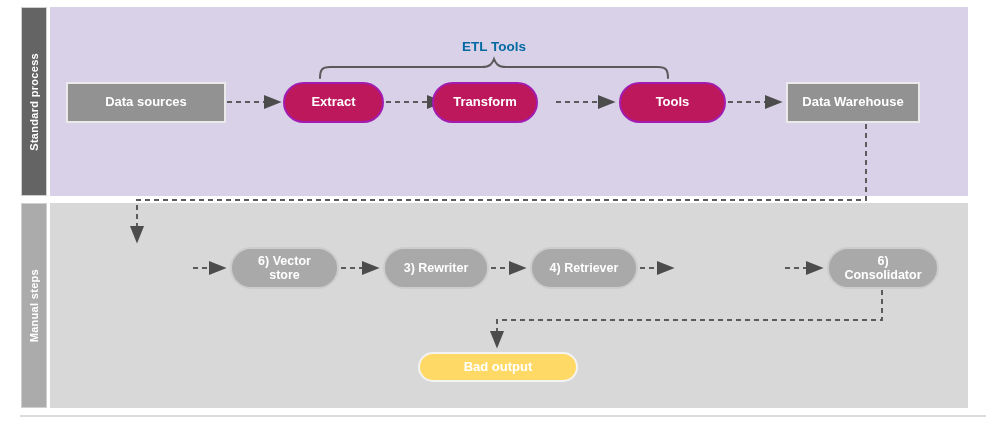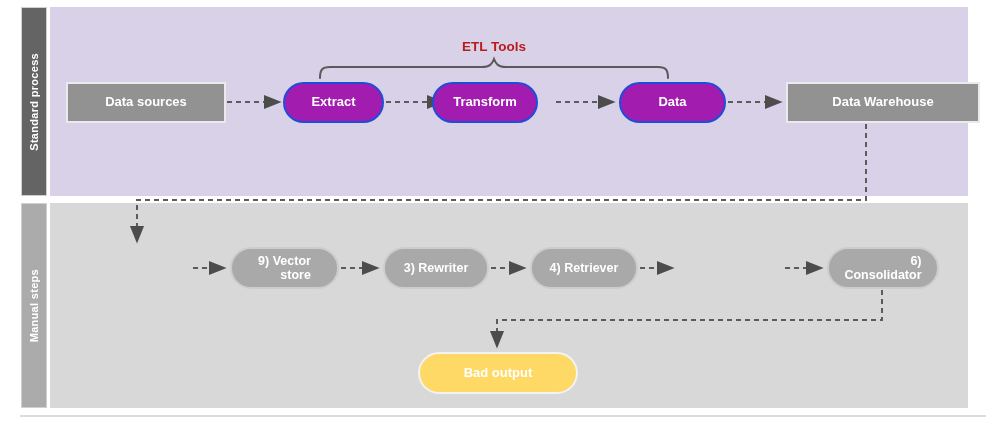--- a/index.html
+++ b/index.html
@@ -58,71 +58,71 @@
     height: 430px;
     pointer-events: none;
   }
   
   .node {
     position: absolute;
     box-sizing: border-box;
     display: flex;
     align-items: center;
     justify-content: center;
-    text-align: right;
+    text-align: center;
     color: #ffffff;
     font-weight: bold;
     line-height: 1.15;
     white-space: pre-line;
   }
   .rect-node {
     background: #929292;
     border: 2px solid #eaeaea;
     font-size: 13px;
   }
   .etl-pill {
-    background: #a21caf;
-    border: 2px solid #1d4ed8;
+    background: #be185d;
+    border: 2px solid #a21caf;
     border-radius: 22px;
     font-size: 13px;
   }
   .manual-pill {
     background: #a9a9a9;
     border: 2px solid #cccccc;
     border-radius: 22px;
     font-size: 12.5px;
   }
   .bad-node {
     background: #ffd966;
     border: 2px solid #f3f3f3;
     font-size: 13px;
   }
   
   #node-data-sources   { left: 66px;  top: 82px;  width: 160px; height: 41px; }
   #node-extract        { left: 283px; top: 82px;  width: 101px; height: 41px; }
   #node-transform      { left: 432px; top: 82px;  width: 106px; height: 41px; }
   #node-load           { left: 619px; top: 82px;  width: 107px; height: 41px; }
-  #node-data-warehouse { left: 786px; top: 82px;  width: 194px; height: 41px; }
+  #node-data-warehouse { left: 786px; top: 82px;  width: 134px; height: 41px; }
   #node-chunker        { left: 85px;  top: 247px; width: 106px; height: 42px; }
   #node-vector-store   { left: 230px; top: 247px; width: 109px; height: 42px; }
   #node-rewriter       { left: 383px; top: 247px; width: 106px; height: 42px; }
   #node-retriever      { left: 530px; top: 247px; width: 108px; height: 42px; }
   #node-reranker       { left: 678px; top: 247px; width: 105px; height: 42px; }
   #node-consolidator   { left: 827px; top: 247px; width: 112px; height: 42px; }
-  #node-bad-output     { left: 418px; top: 352px; width: 160px; height: 42px; border-radius: 21px; }
+  #node-bad-output     { left: 418px; top: 352px; width: 160px; height: 30px; border-radius: 21px; }
   
   .etl-tools-label {
     position: absolute;
     left: 430px;
     top: 39px;
     width: 128px;
     text-align: center;
     font-weight: bold;
     font-size: 13.5px;
-    color: #b91c1c;
+    color: #0369a1;
   }
 </style>
 </head>
 <body>
 
 <div class="canvas">
 
   <div class="lane-body top"></div>
   <div class="lane-body bottom"></div>
 
@@ -153,24 +153,24 @@
       <path d="M882,290 V320 H497 V345" marker-end="url(#arrow)"></path>
     </g>
     <path d="M320,78 C320,70 322,67 330,67 L482,67 C490,67 492,64 494,59 C496,64 498,67 506,67 L658,67 C666,67 668,70 668,78" stroke="#5a5a5a" stroke-width="2" fill="none" stroke-linecap="round"></path>
   </svg>
 
   <div class="etl-tools-label">ETL Tools</div>
 
   <div class="node rect-node" id="node-data-sources">Data sources</div>
   <div class="node etl-pill" id="node-extract">Extract</div>
   <div class="node etl-pill" id="node-transform">Transform</div>
-  <div class="node etl-pill" id="node-load">Data</div>
+  <div class="node etl-pill" id="node-load">Tools</div>
   <div class="node rect-node" id="node-data-warehouse">Data Warehouse</div>
 
-  <div class="node manual-pill" id="node-vector-store">9) Vector
+  <div class="node manual-pill" id="node-vector-store">6) Vector
 store</div>
   <div class="node manual-pill" id="node-rewriter">3) Rewriter</div>
   <div class="node manual-pill" id="node-retriever">4) Retriever</div>
   <div class="node manual-pill" id="node-consolidator">6)
 Consolidator</div>
   <div class="node bad-node" id="node-bad-output">Bad output</div>
 
   <div class="bottom-separator"></div>
 
 </div>

